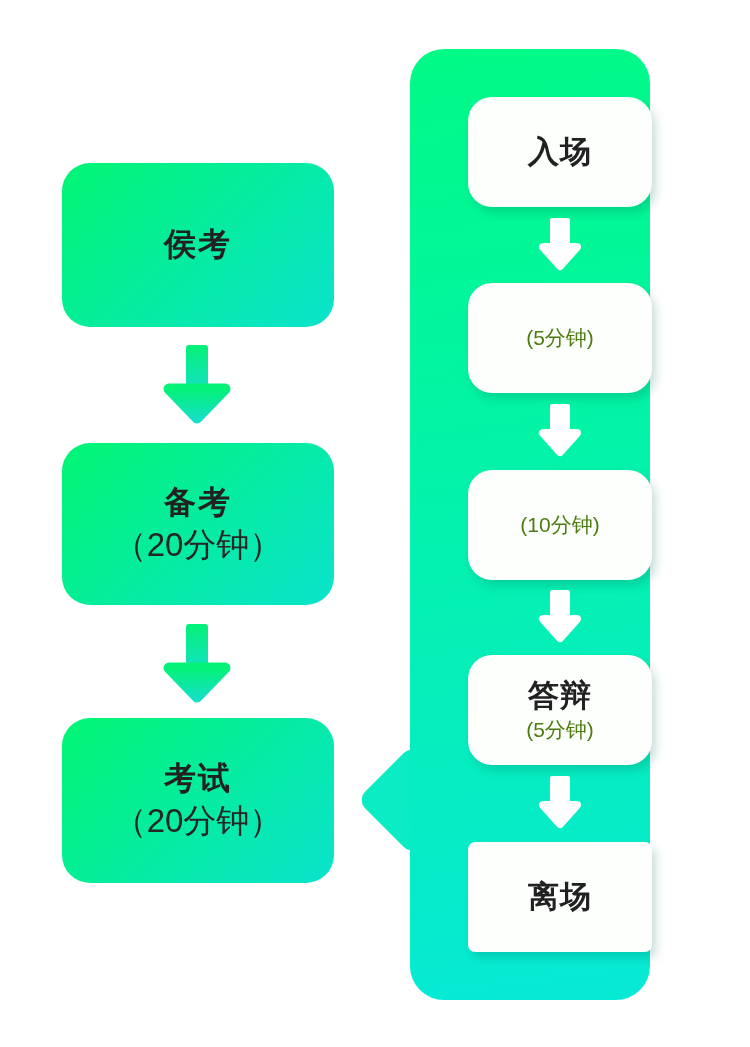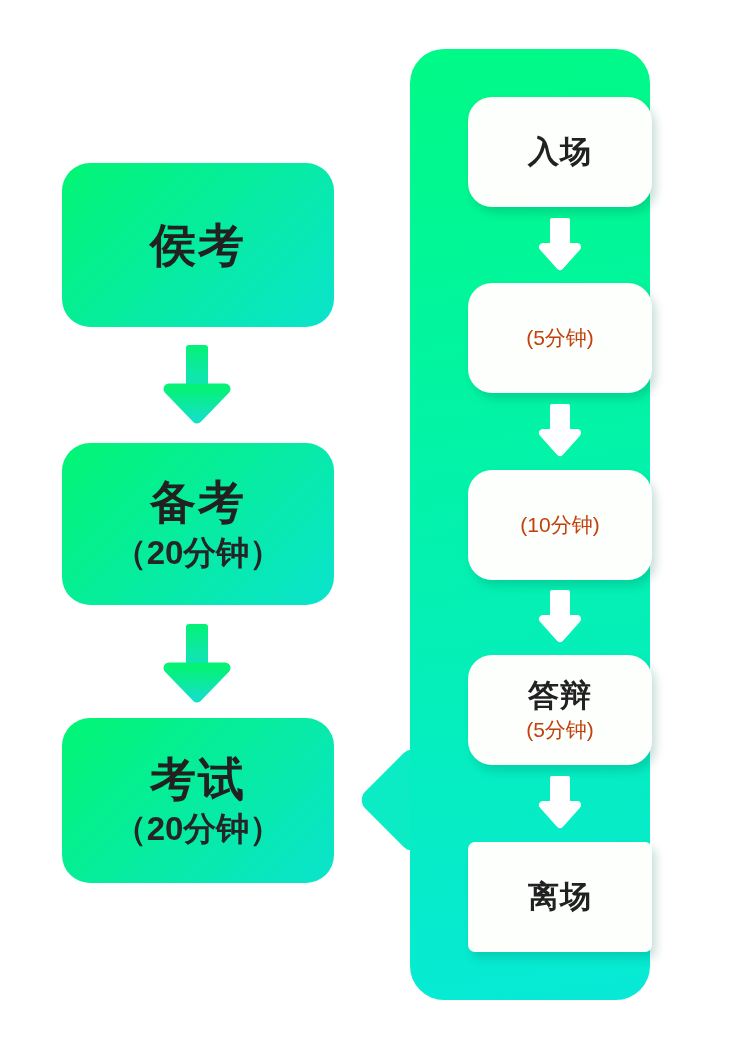--- a/index.html
+++ b/index.html
@@ -17,43 +17,43 @@
     font-family:"Liberation Sans",sans-serif;color:var(--text);
   }
   .abs{position:absolute;}
   
   .green-box{
     border-radius:28px;
     background:linear-gradient(135deg,var(--box_grad_a) 0%,var(--box_grad_b) 100%);
     display:flex;flex-direction:column;align-items:center;justify-content:center;
     gap:7px;z-index:2;
   }
-  .stage-title{font-size:46px;font-weight:700;line-height:1.1;letter-spacing:2px;}
-  .stage-sub{font-size:33px;font-weight:700;line-height:1.1;color:#252525;}
+  .stage-title{font-size:32px;font-weight:700;line-height:1.1;letter-spacing:2px;}
+  .stage-sub{font-size:33px;font-weight:400;line-height:1.1;color:#252525;}
   .stage-sub:empty{display:none;}
   
   .panel{
     border-radius:34px;
     background:linear-gradient(172deg,var(--panel_grad_a) 0%,var(--panel_grad_b) 100%);
     z-index:1;
   }
   .tail{
     width:78px;height:78px;border-radius:12px;
     background:var(--tail);
     transform:rotate(45deg);
     z-index:0;
   }
   .white-box{
     background:var(--white_box);border-radius:24px;
     box-shadow:4px 6px 10px rgba(0,105,80,.22);
     display:flex;flex-direction:column;align-items:center;justify-content:center;
     gap:5px;
   }
   .sub-title{font-size:31px;font-weight:700;line-height:1.1;letter-spacing:1px;}
-  .sub-sub{font-size:21px;font-weight:400;line-height:1.1;color:#c2410c;text-align:center;}
+  .sub-sub{font-size:21px;font-weight:400;line-height:1.1;color:#4d7c0f;text-align:center;}
   .sub-sub:empty{display:none;}
   .arrow-svg{display:block;}
 </style>
 </head>
 <body>
 
 <div class="canvas">
 
   <div class="green-box abs" style="left:62px;top:163px;width:272px;height:164px;">
     <div class="stage-title">侯考</div>

